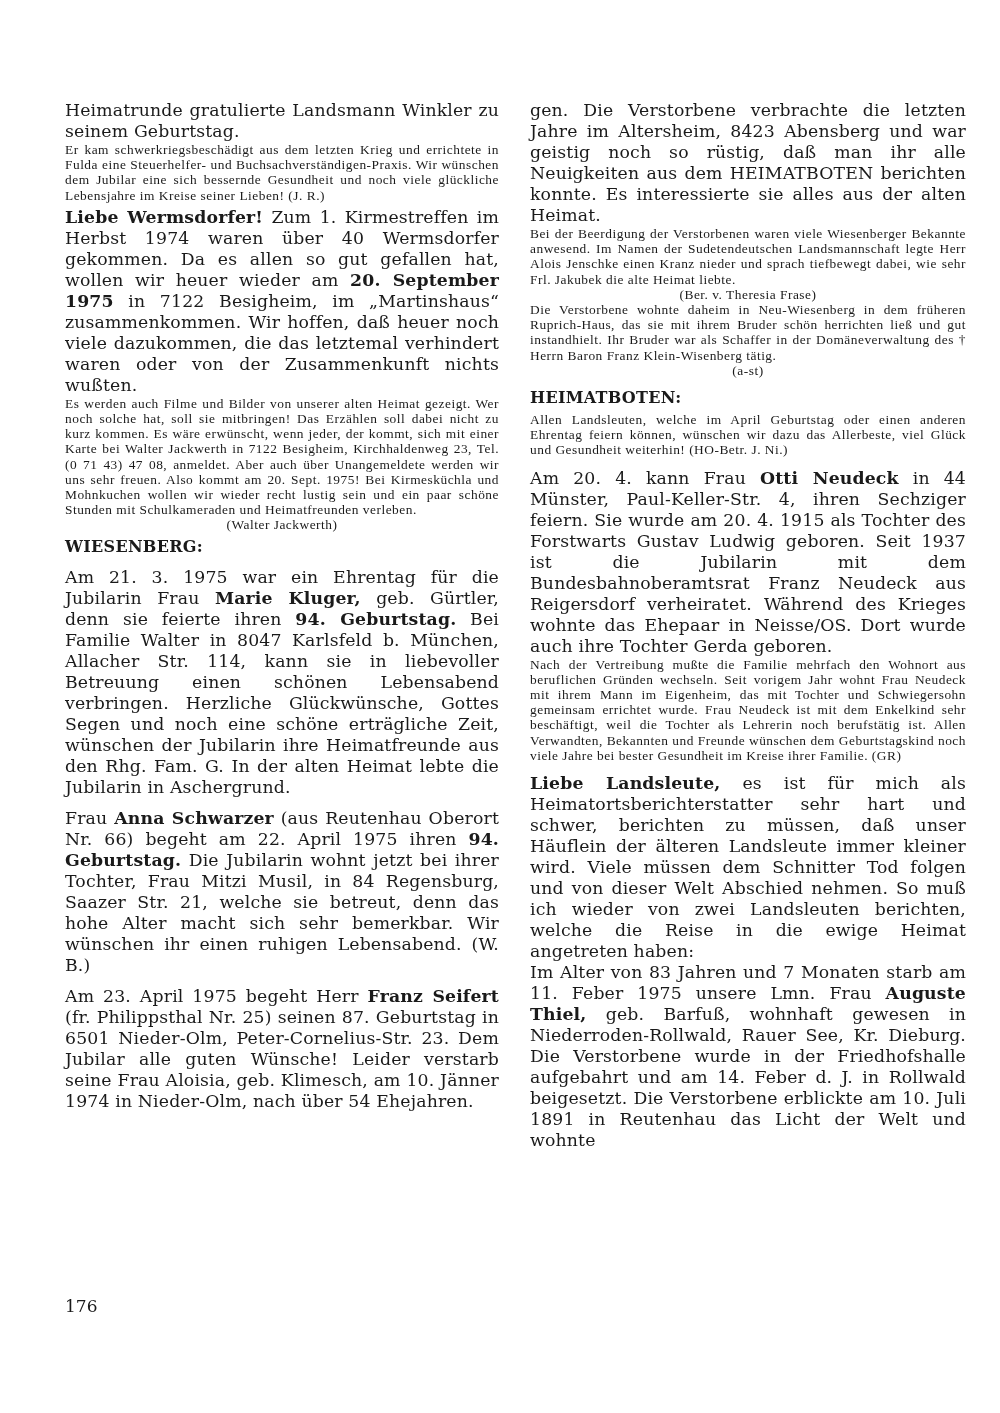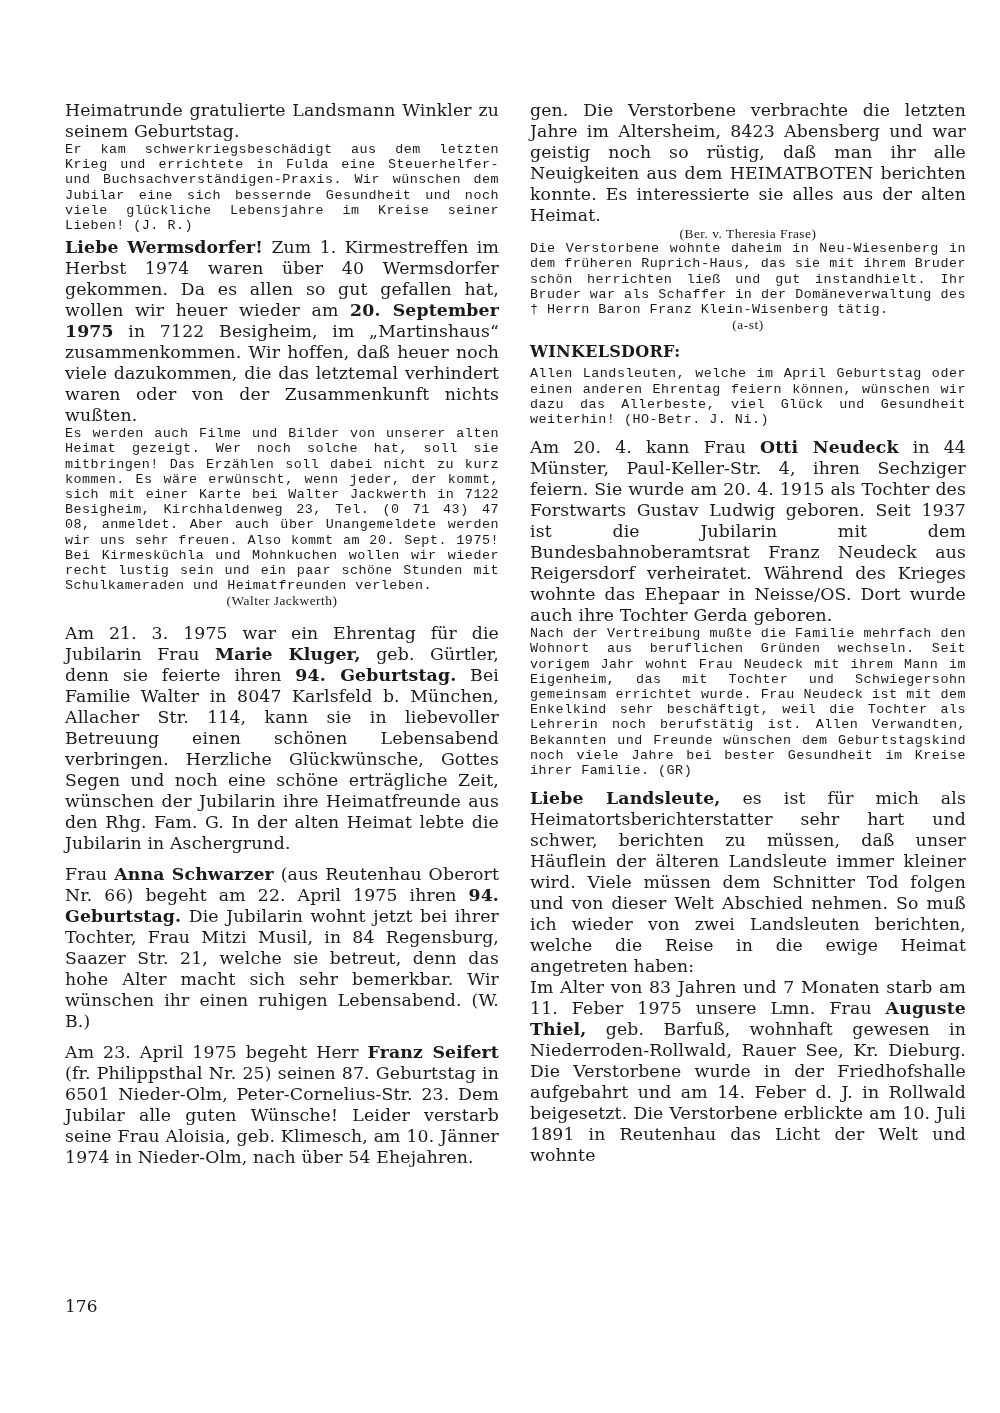--- a/index.html
+++ b/index.html
@@ -2,57 +2,59 @@
 <html><head>
 <meta charset="utf-8">
 <style>
   html, body { margin: 0; padding: 0; background: #ffffff; }
   body { width: 1000px; height: 1413px; position: relative; overflow: hidden; color: #1a1a1a; }
   .page { position: absolute; left: 16px; top: 0; width: 1000px; height: 1035px; }
   .col { position: absolute; top: 100px; }
   .col-left { left: 49px; width: 434px; }
   .col-right { left: 514px; width: 436px; }
   .lg { font-family: "DejaVu Serif", serif; font-size: 17.3px; line-height: 21px; text-align: justify; margin: 0; letter-spacing: 0.15px; }
-  .sm { font-family: Liberation Mono, monospace; font-size: 13.4px; line-height: 15.2px; text-align: justify; margin: 0; letter-spacing: 0.5px; }
+  .sm { font-family: Liberation Serif, serif; font-size: 13.4px; line-height: 15.2px; text-align: justify; margin: 0; letter-spacing: 0.5px; }
   .sig { font-family: "Liberation Serif", serif; font-size: 13.4px; line-height: 15.2px; text-align: center; margin: 0; letter-spacing: 0.5px; }
   .hd { font-family: "DejaVu Serif", serif; font-weight: bold; font-size: 16px; line-height: 20px; margin: 0; letter-spacing: 0.3px; }
   b { font-weight: bold; }
   .gap { height: 10px; }
   .gap-s { height: 4px; }
   .pageno { position: absolute; left: 49px; top: 1296px; font-family: "DejaVu Serif", serif; font-size: 17px; text-align: center; }
 </style>
 </head>
 <body>
 
 <div class="page">
 
   <div class="col col-left">
     <p class="lg">Heimatrunde gratulierte Landsmann Winkler zu seinem Geburtstag.</p>
     <p class="sm">Er kam schwerkriegsbeschädigt aus dem letzten Krieg und errichtete in Fulda eine Steuerhelfer- und Buchsachverständigen-Praxis. Wir wünschen dem Jubilar eine sich bessernde Gesundheit und noch viele glückliche Lebensjahre im Kreise seiner Lieben! (J. R.)</p>
     <div class="gap-s"></div>
     <p class="lg"><b>Liebe Wermsdorfer!</b><span> Zum 1. Kirmestreffen im Herbst 1974 waren über 40 Wermsdorfer gekommen. Da es allen so gut gefallen hat, wollen wir heuer wieder am </span><b>20. September 1975</b><span> in 7122 Besigheim, im „Martinshaus“ zusammenkommen. Wir hoffen, daß heuer noch viele dazukommen, die das letztemal verhindert waren oder von der Zusammenkunft nichts wußten.</span></p>
     <p class="sm">Es werden auch Filme und Bilder von unserer alten Heimat gezeigt. Wer noch solche hat, soll sie mitbringen! Das Erzählen soll dabei nicht zu kurz kommen. Es wäre erwünscht, wenn jeder, der kommt, sich mit einer Karte bei Walter Jackwerth in 7122 Besigheim, Kirchhaldenweg 23, Tel. (0 71 43) 47 08, anmeldet. Aber auch über Unangemeldete werden wir uns sehr freuen. Also kommt am 20. Sept. 1975! Bei Kirmesküchla und Mohnkuchen wollen wir wieder recht lustig sein und ein paar schöne Stunden mit Schulkameraden und Heimatfreunden verleben.</p>
     <p class="sig">(Walter Jackwerth)</p>
     <div class="gap-s"></div>
+    <p class="hd">WIESENBERG:</p>
     <div class="gap"></div>
     <p class="lg"><span>Am 21. 3. 1975 war ein Ehrentag für die Jubilarin Frau </span><b>Marie Kluger,</b><span> geb. Gürtler, denn sie feierte ihren </span><b>94. Geburtstag.</b><span> Bei Familie Walter in 8047 Karlsfeld b. München, Allacher Str. 114, kann sie in liebevoller Betreuung einen schönen Lebensabend verbringen. Herzliche Glückwünsche, Gottes Segen und noch eine schöne erträgliche Zeit, wünschen der Jubilarin ihre Heimatfreunde aus den Rhg. Fam. G. In der alten Heimat lebte die Jubilarin in Aschergrund.</span></p>
     <div class="gap"></div>
     <p class="lg"><span>Frau </span><b>Anna Schwarzer</b><span> (aus Reutenhau Oberort Nr. 66) begeht am 22. April 1975 ihren </span><b>94. Geburtstag.</b><span> Die Jubilarin wohnt jetzt bei ihrer Tochter, Frau Mitzi Musil, in 84 Regensburg, Saazer Str. 21, welche sie betreut, denn das hohe Alter macht sich sehr bemerkbar. Wir wünschen ihr einen ruhigen Lebensabend. (W. B.)</span></p>
     <div class="gap"></div>
     <p class="lg"><span>Am 23. April 1975 begeht Herr </span><b>Franz Seifert</b><span> (fr. Philippsthal Nr. 25) seinen 87. Geburtstag in 6501 Nieder-Olm, Peter-Cornelius-Str. 23. Dem Jubilar alle guten Wünsche! Leider verstarb seine Frau Aloisia, geb. Klimesch, am 10. Jänner 1974 in Nieder-Olm, nach über 54 Ehejahren.</span></p>
     <div class="gap"></div>
   </div>
 
   <div class="col col-right">
     <p class="lg">gen. Die Verstorbene verbrachte die letzten Jahre im Altersheim, 8423 Abensberg und war geistig noch so rüstig, daß man ihr alle Neuigkeiten aus dem HEIMATBOTEN berichten konnte. Es interessierte sie alles aus der alten Heimat.</p>
+    <p class="sm">Bei der Beerdigung der Verstorbenen waren viele Wiesenberger Bekannte anwesend. Im Namen der Sudetendeutschen Landsmannschaft legte Herr Alois Jenschke einen Kranz nieder und sprach tiefbewegt dabei, wie sehr Frl. Jakubek die alte Heimat liebte.</p>
     <p class="sig">(Ber. v. Theresia Frase)</p>
     <p class="sm">Die Verstorbene wohnte daheim in Neu-Wiesenberg in dem früheren Ruprich-Haus, das sie mit ihrem Bruder schön herrichten ließ und gut instandhielt. Ihr Bruder war als Schaffer in der Domäneverwaltung des † Herrn Baron Franz Klein-Wisenberg tätig.</p>
     <p class="sig">(a-st)</p>
     <div class="gap"></div>
-    <p class="hd">WINKELSDORF:</p>
+    <p class="hd">HEIMATBOTEN:</p>
     <div class="gap-s"></div>
     <p class="sm">Allen Landsleuten, welche im April Geburtstag oder einen anderen Ehrentag feiern können, wünschen wir dazu das Allerbeste, viel Glück und Gesundheit weiterhin! (HO-Betr. J. Ni.)</p>
     <div class="gap"></div>
     <p class="lg"><span>Am 20. 4. kann Frau </span><b>Otti Neudeck</b><span> in 44 Münster, Paul-Keller-Str. 4, ihren Sechziger feiern. Sie wurde am 20. 4. 1915 als Tochter des Forstwarts Gustav Ludwig geboren. Seit 1937 ist die Jubilarin mit dem Bundesbahnoberamtsrat Franz Neudeck aus Reigersdorf verheiratet. Während des Krieges wohnte das Ehepaar in Neisse/OS. Dort wurde auch ihre Tochter Gerda geboren.</span></p>
     <p class="sm">Nach der Vertreibung mußte die Familie mehrfach den Wohnort aus beruflichen Gründen wechseln. Seit vorigem Jahr wohnt Frau Neudeck mit ihrem Mann im Eigenheim, das mit Tochter und Schwiegersohn gemeinsam errichtet wurde. Frau Neudeck ist mit dem Enkelkind sehr beschäftigt, weil die Tochter als Lehrerin noch berufstätig ist. Allen Verwandten, Bekannten und Freunde wünschen dem Geburtstagskind noch viele Jahre bei bester Gesundheit im Kreise ihrer Familie. (GR)</p>
     <div class="gap"></div>
     <p class="lg"><b>Liebe Landsleute,</b><span> es ist für mich als Heimatortsberichterstatter sehr hart und schwer, berichten zu müssen, daß unser Häuflein der älteren Landsleute immer kleiner wird. Viele müssen dem Schnitter Tod folgen und von dieser Welt Abschied nehmen. So muß ich wieder von zwei Landsleuten berichten, welche die Reise in die ewige Heimat angetreten haben:</span></p>
     <p class="lg"><span>Im Alter von 83 Jahren und 7 Monaten starb am 11. Feber 1975 unsere Lmn. Frau </span><b>Auguste Thiel,</b><span> geb. Barfuß, wohnhaft gewesen in Niederroden-Rollwald, Rauer See, Kr. Dieburg. Die Verstorbene wurde in der Friedhofshalle aufgebahrt und am 14. Feber d. J. in Rollwald beigesetzt. Die Verstorbene erblickte am 10. Juli 1891 in Reutenhau das Licht der Welt und wohnte</span></p>
   </div>
 

